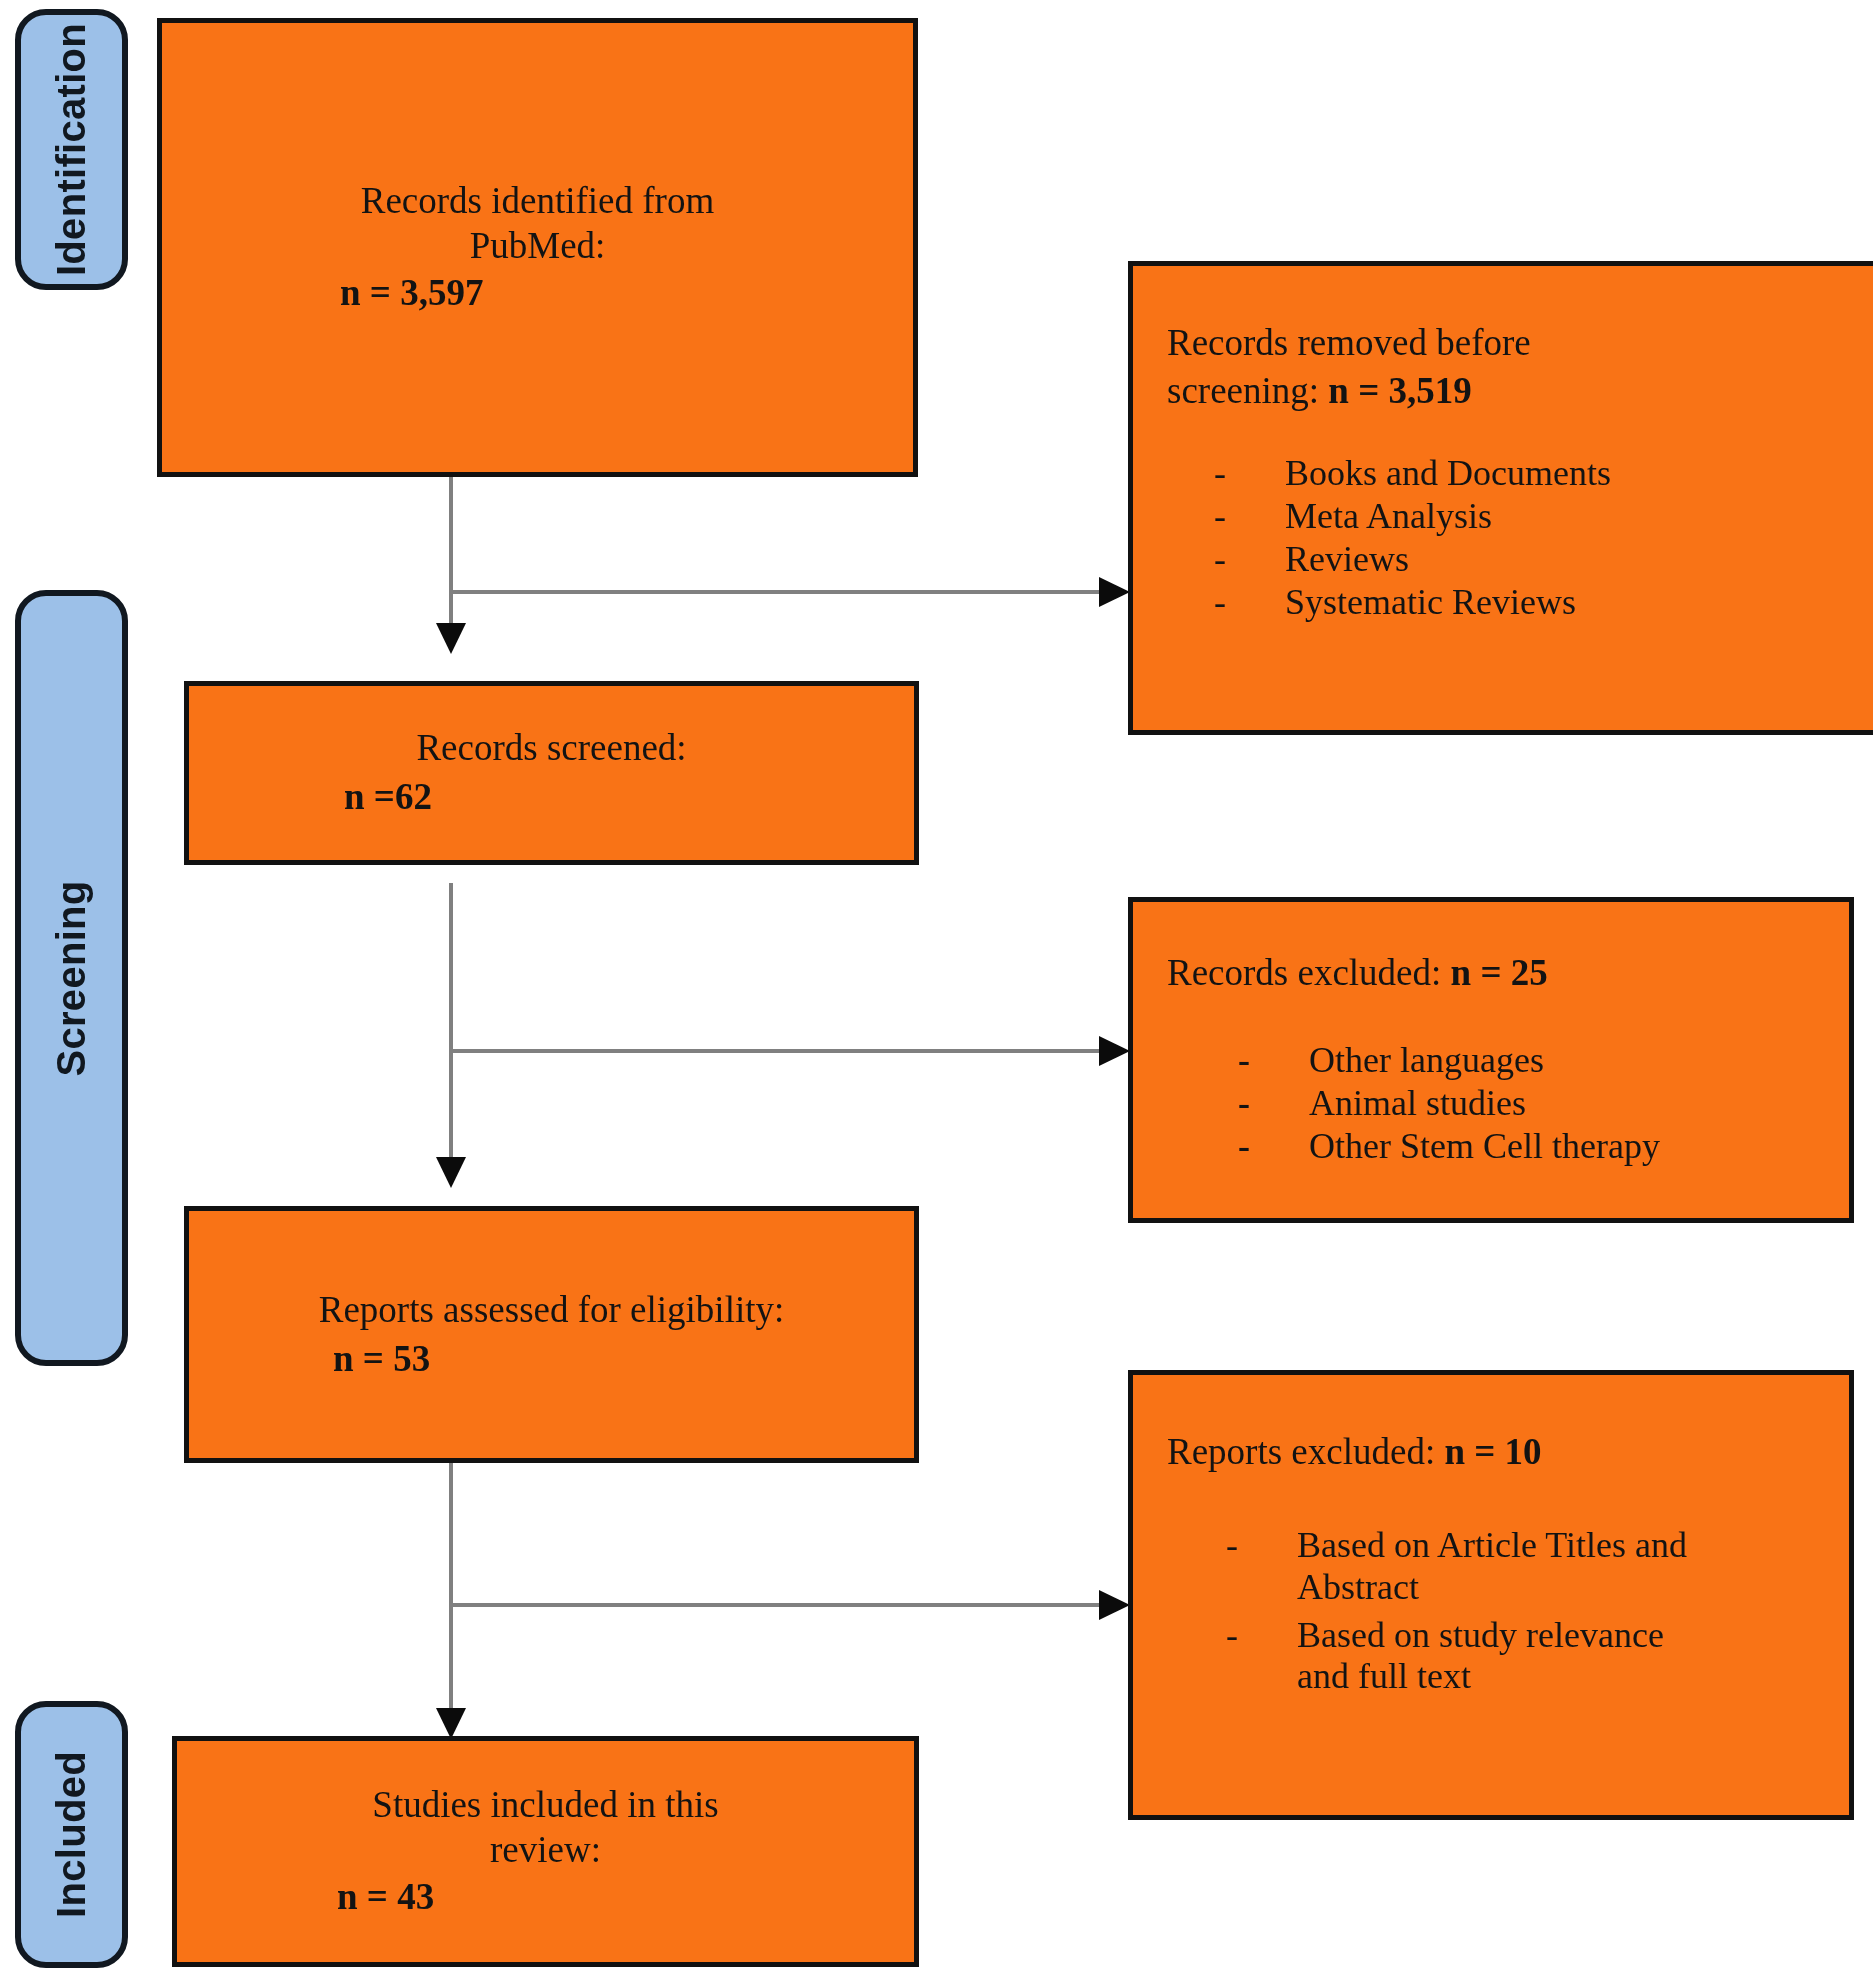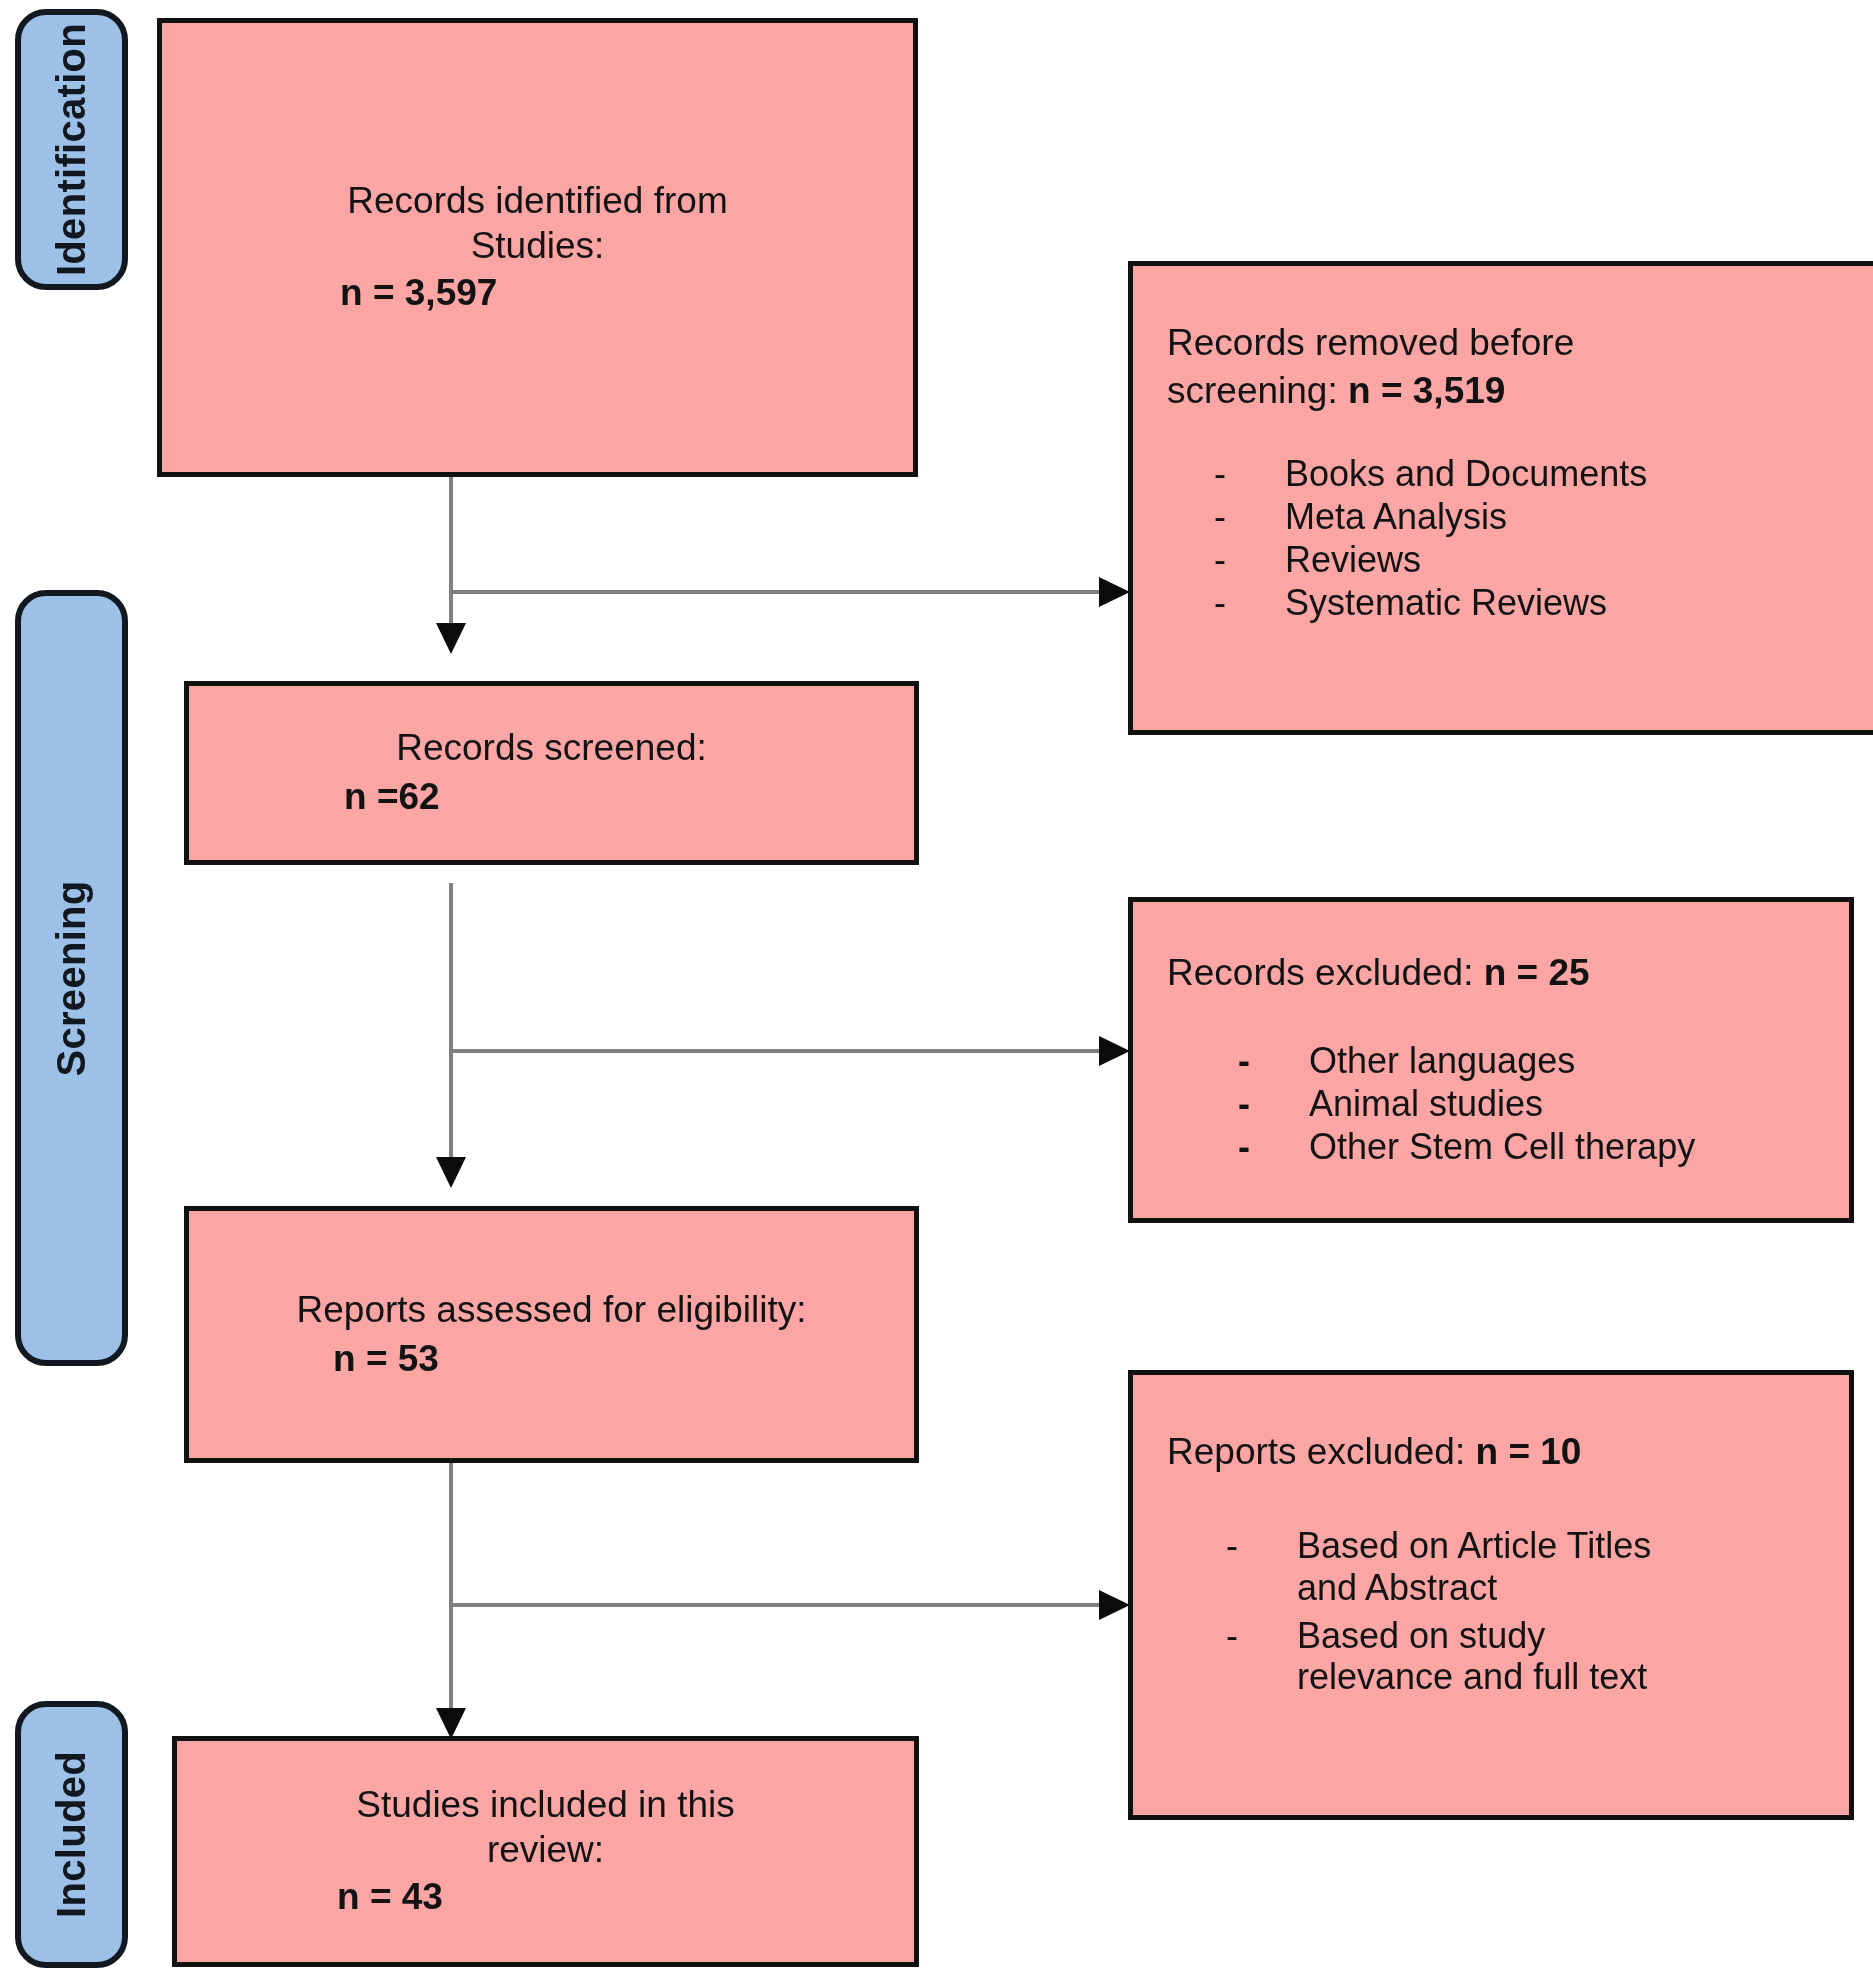--- a/index.html
+++ b/index.html
@@ -34,23 +34,24 @@
     white-space: nowrap;
     font-weight: bold;
     font-size: 40px;
     color: #111820;
     letter-spacing: 0.3px;
   }
 
   
   .box {
     position: absolute;
-    background: #fca5a5;
+    background: #f97316;
     border: 5.3px solid #111111;
     box-sizing: border-box;
+    font-family: Liberation Serif, serif;
   }
   .box-inner {
     position: absolute;
     left: 0; right: 0;
     box-sizing: border-box;
   }
   .box-center {
     top: 0; bottom: 0;
     display: flex;
     flex-direction: column;
@@ -152,21 +153,21 @@
 
   <div class="vline" style="left:449px; top:1413px; width:4.1px; height:296px;"></div>
   <div class="arrow-down" style="left:436px; top:1708px;"></div>
 
   <div class="hline" style="left:449px; top:1603px; width:652px; height:4.1px;"></div>
   <div class="arrow-right" style="left:1099px; top:1590px;"></div>
 
   <div class="box" style="left:157px; top:18px; width:761px; height:459px;">
     <div class="box-inner box-center" style="padding:0 36px;">
       <div class="line">Records identified from</div>
-      <div class="line">Studies:</div>
+      <div class="line">PubMed:</div>
       <div class="line bold" style="align-self:flex-start; margin-left:142px; margin-top:3.6px;">n = 3,597</div>
     </div>
   </div>
 
   <div class="box" style="left:1128px; top:261px; width:818px; height:474px;">
     <div class="box-inner" style="top:53px; padding:0 34px;">
       <div class="headline">
         <span>Records removed </span><span class="ital">before</span><br>
         <span class="ital">screening</span><span>: </span><span style="font-weight:bold;">n = 3,519</span>
       </div>

